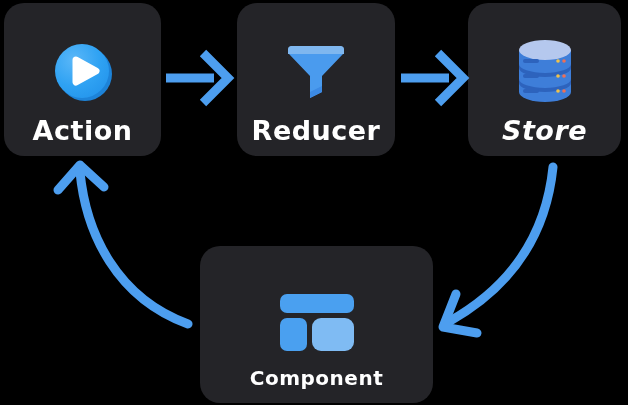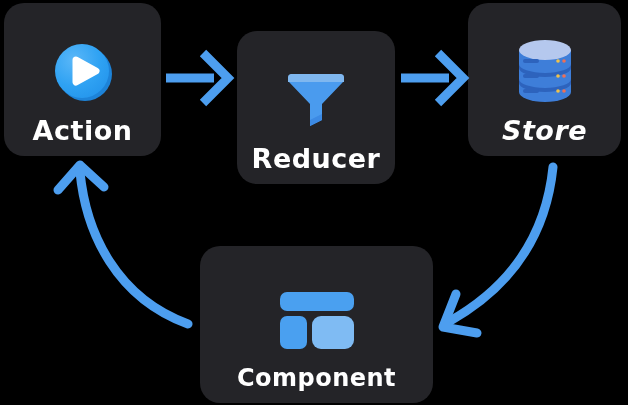--- a/index.html
+++ b/index.html
@@ -18,41 +18,41 @@
   .node {
     position: absolute;
     background: #242428;
     border-radius: 20px;
     display: flex;
     flex-direction: column;
     align-items: center;
     justify-content: center;
   }
   .node-action    { left: 4px;   top: 3px;   width: 157px; height: 153px; }
-  .node-reducer   { left: 237px; top: 3px;   width: 158px; height: 153px; margin-top: 28px; }
+  .node-reducer   { left: 237px; top: 3px;   width: 158px; height: 153px; }
   .node-store     { left: 468px; top: 3px;   width: 153px; height: 153px; font-style: italic; }
   .node-component { left: 200px; top: 246px; width: 233px; height: 157px; }
   .icon-wrap {
     height: 66px;
     margin-top: 24px;
     display: flex;
     align-items: center;
     justify-content: center;
   }
   .node-component .icon-wrap { margin-top: 26px; }
   .node-label {
     margin-top: 12px;
     color: #ffffff;
     font-weight: 700;
     font-size: 27px;
     letter-spacing: 0.5px;
     line-height: 1;
     white-space: nowrap;
   }
-  .node-component .node-label { font-size: 24px; margin-top: 14px; }
+  .node-component .node-label { font-size: 20px; margin-top: 14px; }
   .arrows {
     position: absolute;
     left: 0; top: 0;
     width: 628px; height: 405px;
     pointer-events: none;
   }
 </style>
 </head>
 <body>
 

